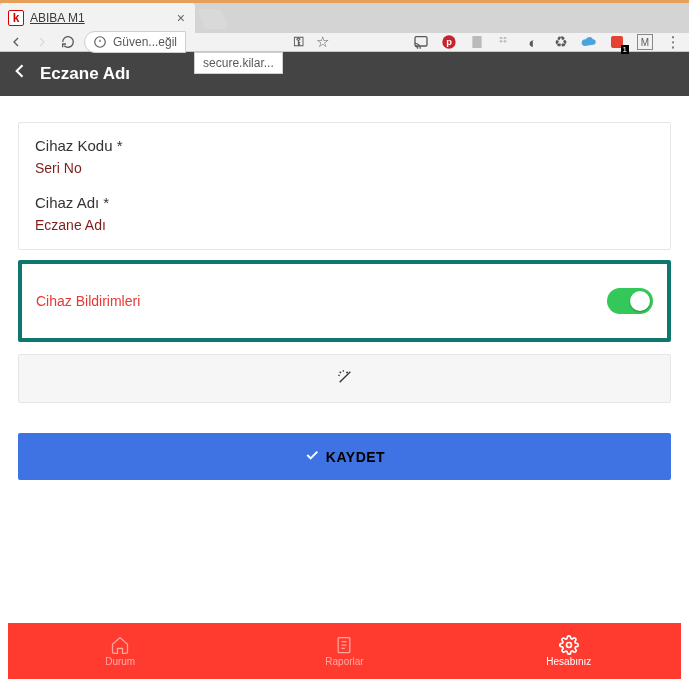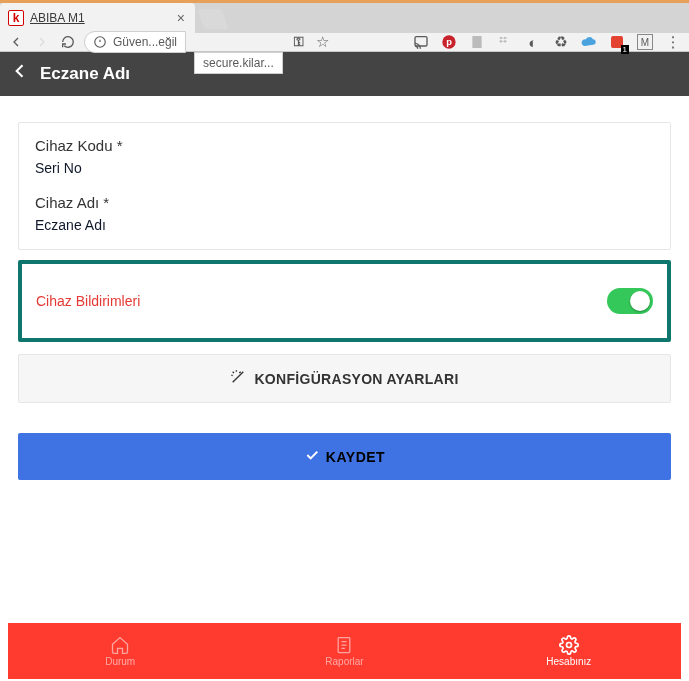--- a/index.html
+++ b/index.html
@@ -25,21 +25,21 @@
   .badge::after { content:"1"; position:absolute; bottom:-4px; right:-4px; font-size:8px; background:#000; color:#fff; padding:0 2px; }
 
   
   .app-header { height: 44px; background: #444; color: #fff; display:flex; align-items:center; padding: 0 10px; gap:10px; font-size:17px; font-weight:600; }
   .app-header .back { font-size:22px; font-weight:300; cursor:pointer; }
 
   
   .main { padding: 26px 18px 0 18px; background:#fff; height: calc(681px - 33px - 36px - 44px - 46px); overflow:auto; }
   .card { background:#fff; border:1px solid #e6e6e6; border-radius:2px; padding: 14px 16px 16px 16px; margin-bottom: 10px; }
   .field-label { font-size:15px; color:#333; margin-bottom:6px; }
-  .field-value { font-size:14px; color:#0f172a; margin-bottom:18px; }
+  .field-value { font-size:14px; color:#7f1d1d; margin-bottom:18px; }
   .field-value:last-child { margin-bottom:0; }
 
   .row-toggle { display:flex; align-items:center; justify-content:space-between; background:#fff; border:4px solid #0f766e; border-radius:2px; padding: 24px 14px; margin-bottom:12px;gap:10px; }
   .row-toggle .label { color:#e53935; font-size:14px; }
   .switch { width:46px; height:26px; background:#34c759; border-radius:13px; position:relative; cursor:pointer; }
   .switch::after { content:""; position:absolute; right:3px; top:3px; width:20px; height:20px; background:#fff; border-radius:50%; box-shadow:0 1px 2px rgba(0,0,0,0.3); }
 
   .btn-config { width:100%; background:#f6f6f6; border:1px solid #e6e6e6; border-radius:2px; padding:14px 0; font-size:14px; font-weight:600; color:#333; letter-spacing:0.3px; display:flex; align-items:center; justify-content:center; gap:8px; margin-bottom:30px; cursor:pointer; }
   .btn-save { width:100%; background:#3f73e3; color:#000000; border:none; border-radius:2px; padding:14px 0; font-size:14px; font-weight:600; letter-spacing:0.5px; display:flex; align-items:center; justify-content:center; gap:6px; cursor:pointer; }
 
@@ -155,21 +155,20 @@
     <span class="label">Cihaz Bildirimleri</span>
     <div class="switch"></div>
   </div>
 
   <button class="btn-config">
     <span>
       <svg viewBox="0 0 24 24" width="16" height="16" fill="none" stroke="#333" stroke-width="2">
           <path d="M4 20L20 4M6 6l-2-2M10 4l-1-2M4 10l-2-1M14 6l2-2"></path>
         </svg>
     </span>
-    <span>KONFİGÜRASYON AYARLARI</span>
   </button>
 
   <button class="btn-save">
     <span>
       <svg viewBox="0 0 24 24" width="16" height="16" fill="none" stroke="#fff" stroke-width="3">
           <path d="M5 12l5 5L20 7"></path>
         </svg>
     </span>
     <span>KAYDET</span>
   </button>

